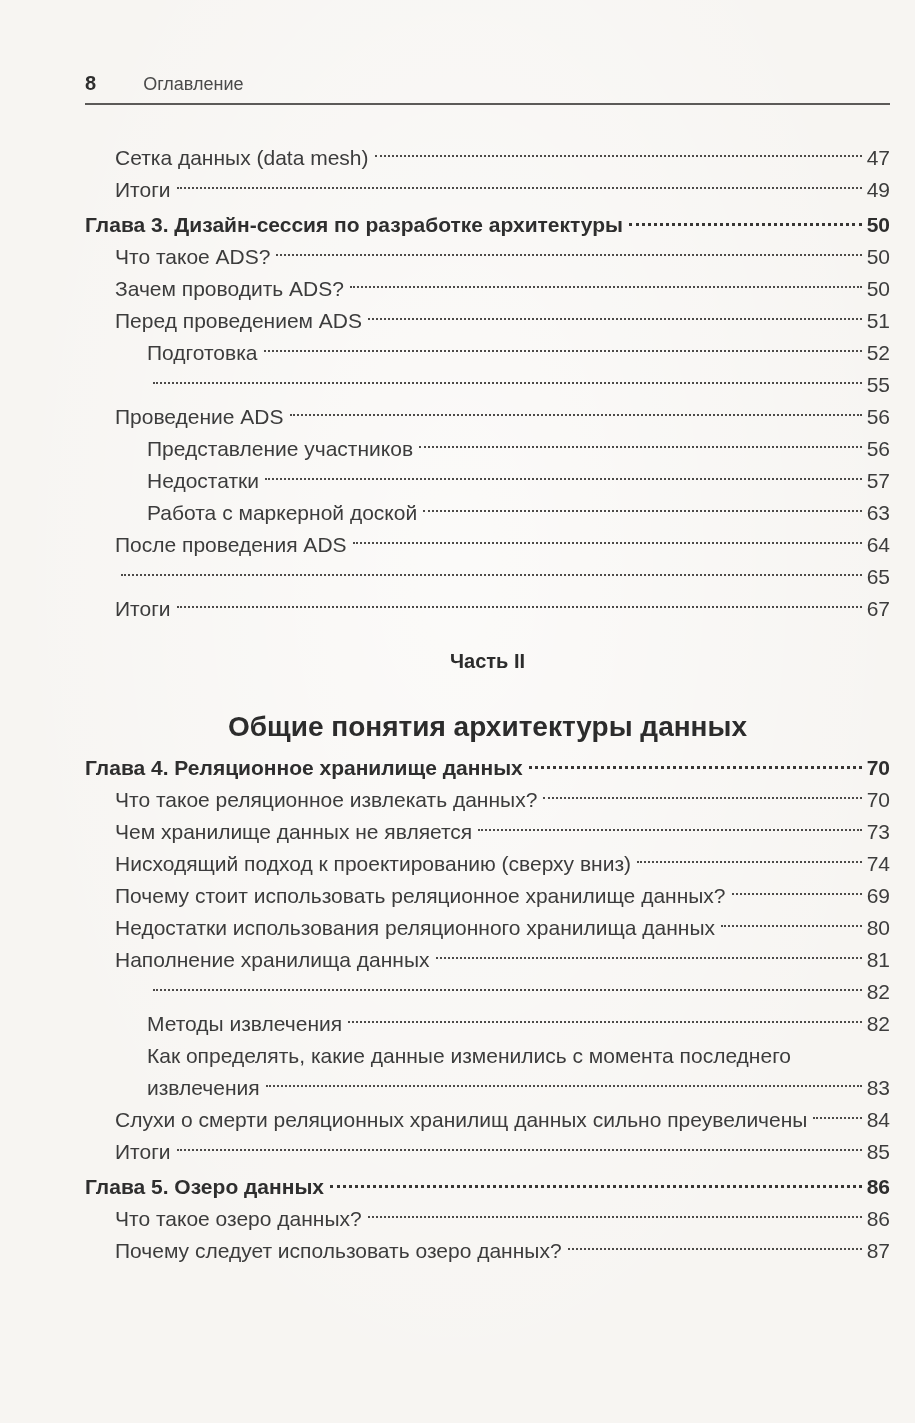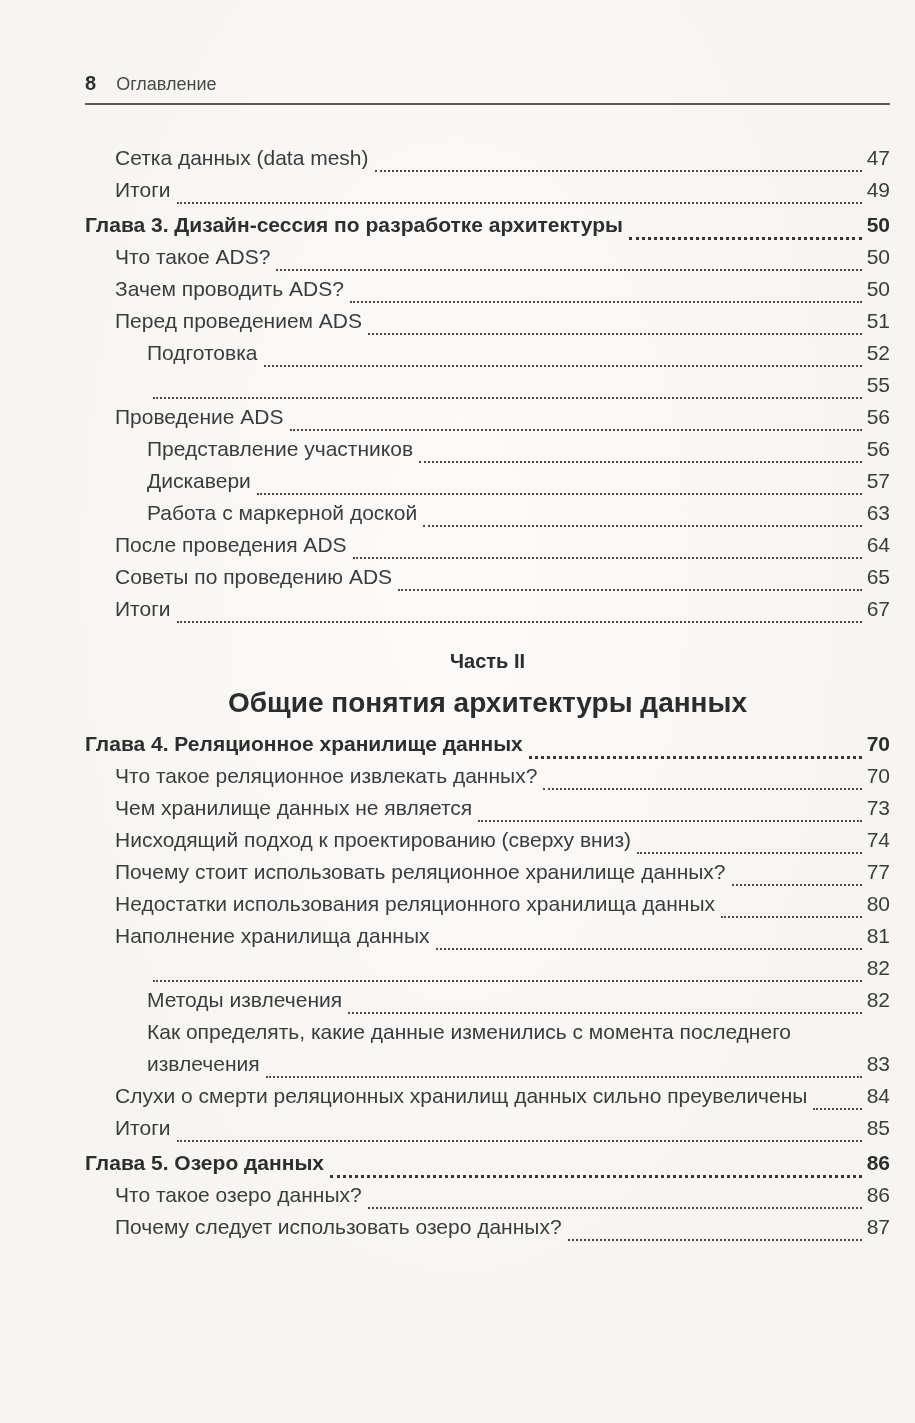--- a/index.html
+++ b/index.html
@@ -7,38 +7,38 @@
     position:relative; width:915px; height:1423px; overflow:hidden;
     background:#f7f5f2;
     background-image: radial-gradient(ellipse at 50% 40%, rgba(255,255,255,.55), rgba(0,0,0,0) 70%);
     font-family:"Liberation Sans","DejaVu Sans",sans-serif;
     color:#3c3c3c;
     box-sizing:border-box;
     padding:70px 25px 0 85px;
   }
   .hdr { display:flex; align-items:baseline; line-height:26px; }
   .hnum { font-size:20px; font-weight:bold; color:#2f2f2f; }
-  .htitle { margin-left:20px; font-size:18px; color:#4a4a4a;text-align:center; }
+  .htitle { margin-left:47px; font-size:18px; color:#4a4a4a;text-align:center; }
   .rule { height:2px; background:#5c5a58; margin-top:6px; }
   .toc { margin-top:37px; }
-  .row { display:flex; align-items:flex-end; line-height:32px; font-size:21px; }
+  .row { display:flex; align-items:center; line-height:32px; font-size:21px; }
   .row .t { white-space:nowrap; }
   .lvl1 { padding-left:30px; }
   .lvl2 { padding-left:62px; }
   .lvl0 { margin-top:3px; font-weight:bold; color:#2e2e2e; }
   .leader {
     flex:1 1 0; min-width:10px; height:0;
     border-bottom:2px dotted #4c4a48;
     margin:0 5px 0 6px; position:relative; top:-2px;
   }
   .lvl0 .leader { border-bottom:3px dotted #383634; top:-1px; }
   .pg { flex:0 0 auto; }
   .part { text-align:center; font-weight:bold; color:#2c2c2c; margin-top:16px; }
   .part-line1 { font-size:20px; line-height:40px; }
-  .part-line2 { font-size:28px; line-height:44px; }
+  .part-line2 { font-size:28px; line-height:44px;margin-top:24px; }
 </style>
 </head>
 <body>
 
 <main class="page">
   <header class="hdr">
     <span class="hnum">8</span>
     <span class="htitle">Оглавление</span>
   </header>
   <div class="rule"></div>
@@ -87,36 +87,35 @@
         <span class="t">Проведение ADS</span>
         <span class="leader"></span>
         <span class="pg">56</span>
       </div>
       <div class="row lvl2">
         <span class="t">Представление участников</span>
         <span class="leader"></span>
         <span class="pg">56</span>
       </div>
       <div class="row lvl2">
-        <span class="t">Дискавери</span>
+        <span class="t">Недостатки</span>
         <span class="leader"></span>
         <span class="pg">57</span>
       </div>
       <div class="row lvl2">
         <span class="t">Работа с маркерной доской</span>
         <span class="leader"></span>
         <span class="pg">63</span>
       </div>
       <div class="row lvl1">
         <span class="t">После проведения ADS</span>
         <span class="leader"></span>
         <span class="pg">64</span>
       </div>
       <div class="row lvl1">
-        <span class="t">Советы по проведению ADS</span>
         <span class="leader"></span>
         <span class="pg">65</span>
       </div>
       <div class="row lvl1">
         <span class="t">Итоги</span>
         <span class="leader"></span>
         <span class="pg">67</span>
       </div>
       <div class="part">
         <div class="part-line1">Часть II</div>
@@ -138,21 +137,21 @@
         <span class="pg">73</span>
       </div>
       <div class="row lvl1">
         <span class="t">Нисходящий подход к проектированию (сверху вниз)</span>
         <span class="leader"></span>
         <span class="pg">74</span>
       </div>
       <div class="row lvl1">
         <span class="t">Почему стоит использовать реляционное хранилище данных?</span>
         <span class="leader"></span>
-        <span class="pg">77</span>
+        <span class="pg">69</span>
       </div>
       <div class="row lvl1">
         <span class="t">Недостатки использования реляционного хранилища данных</span>
         <span class="leader"></span>
         <span class="pg">80</span>
       </div>
       <div class="row lvl1">
         <span class="t">Наполнение хранилища данных</span>
         <span class="leader"></span>
         <span class="pg">81</span>

